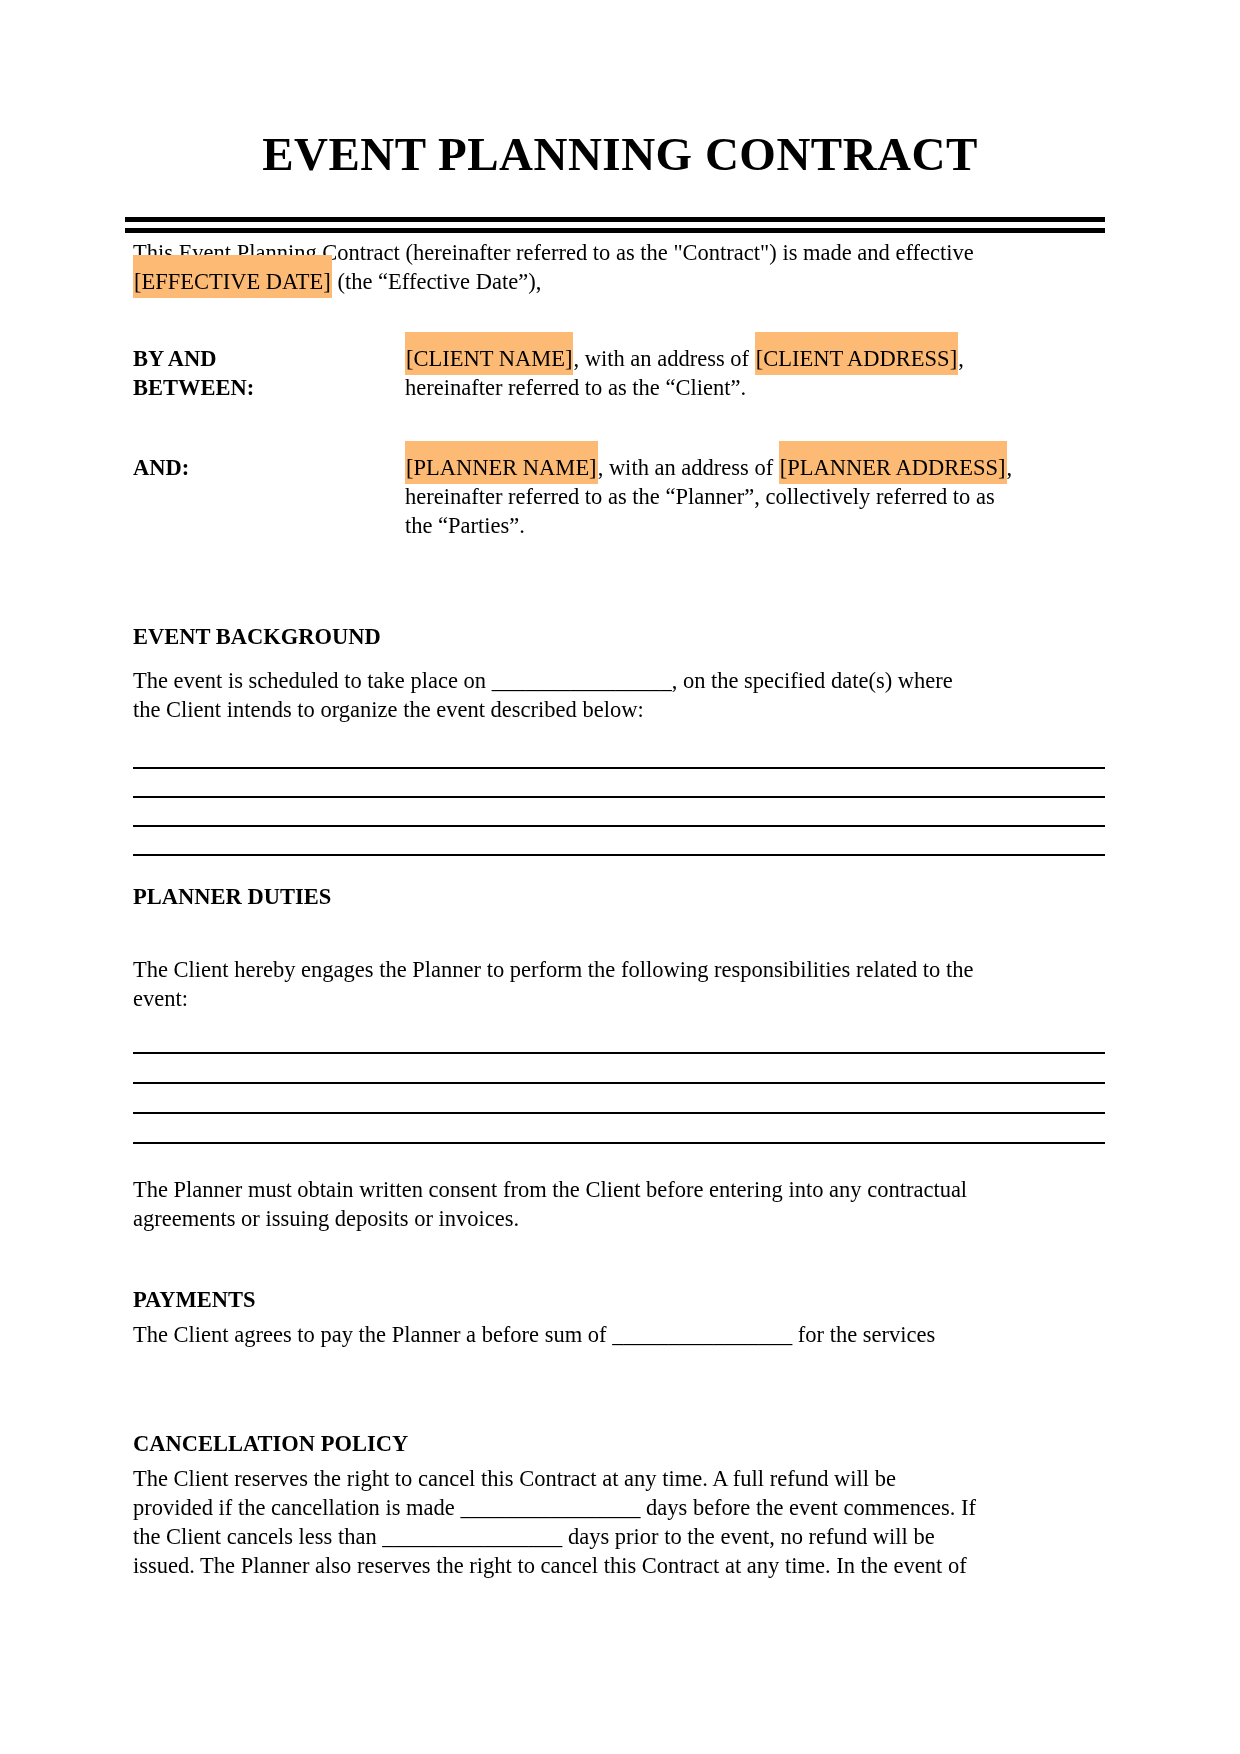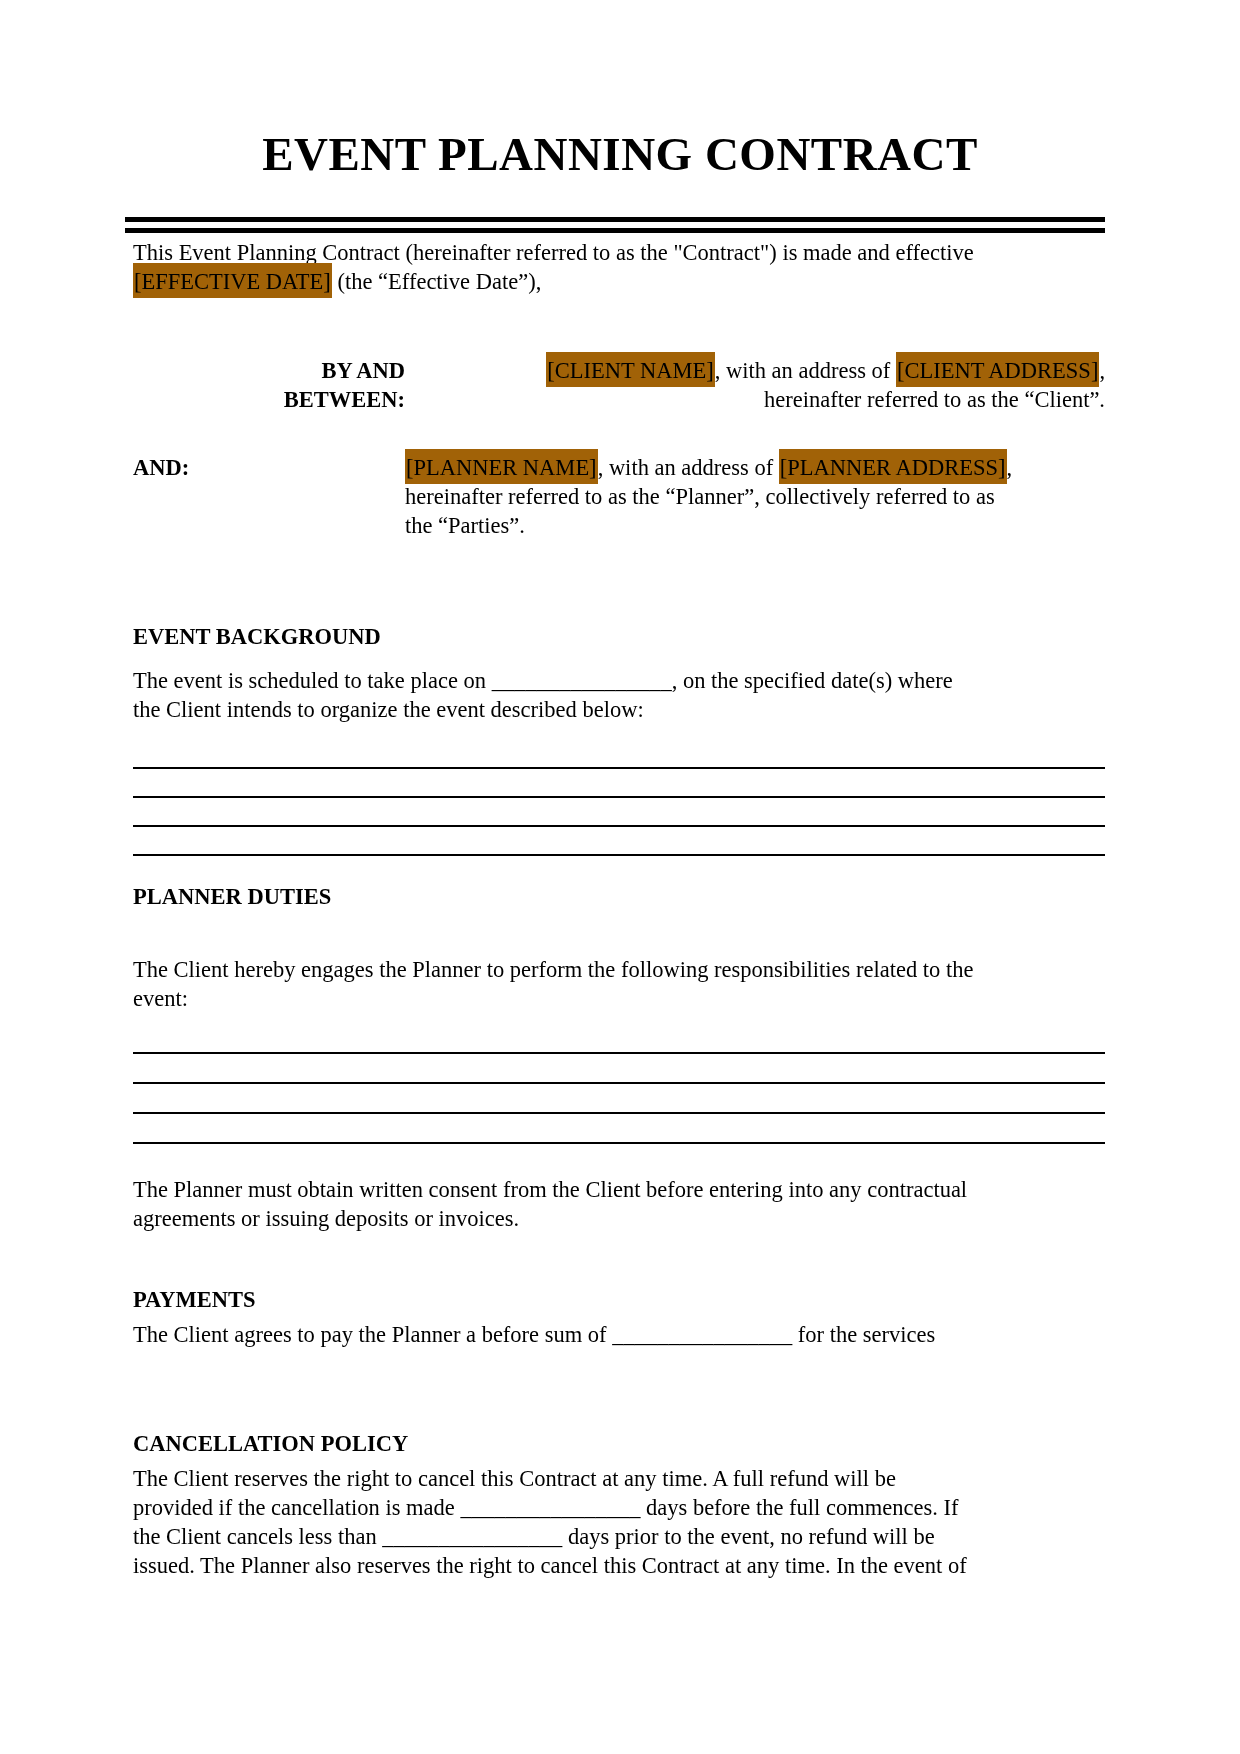--- a/index.html
+++ b/index.html
@@ -30,42 +30,42 @@
     position: absolute;
     top: 217px;
     left: 125px;
     width: 980px;
     height: 6px;
     border-top: 5px solid #000;
     border-bottom: 5px solid #000;
   }
   .col { left: 133px; width: 972px; }
   .heading { font-weight: bold; margin-top: 22px; }
-  .hl { background: #a16207; padding: 6px 1px 4px 1px; }
+  .hl { background: #fdba74; padding: 14px 1px 4px 1px; }
   .hl-bold { font-weight: normal; }
   .party { display: flex; }
   .party-label { width: 272px; flex-shrink: 0; font-weight: bold; }
   .party-content { width: 700px; }
   .fill-line  { height: 27px; border-bottom: 2px solid #000; }
   .fill-line-b{ height: 28px; border-bottom: 2px solid #000; }
 </style>
 </head>
 <body>
 
 <div class="page">
 
   <div class="doc-title">EVENT PLANNING CONTRACT</div>
   <div class="double-rule"></div>
 
   <div class="abs col" style="top:238px;">
     <div>This Event Planning Contract (hereinafter referred to as the "Contract") is made and effective</div>
     <div><span class="hl">[EFFECTIVE DATE]</span><span> (the “Effective Date”),</span></div>
   </div>
 
-  <div class="abs col party" style="top:356px;text-align:right;">
+  <div class="abs col party" style="top:344px;">
     <div class="party-label">
       <div>BY AND</div>
       <div>BETWEEN:</div>
     </div>
     <div class="party-content">
       <div><span class="hl hl-bold">[CLIENT NAME]</span><span>, with an address of </span><span class="hl">[CLIENT ADDRESS]</span><span>,</span></div>
       <div>hereinafter referred to as the “Client”.</div>
     </div>
   </div>
 
@@ -112,18 +112,18 @@
   </div>
 
   <div class="abs col heading" style="top:1263px;">PAYMENTS</div>
   <div class="abs col" style="top:1320px;">
     <div><span>The Client agrees to pay the Planner a before sum of </span><span>________________</span><span> for the services</span></div>
   </div>
 
   <div class="abs col heading" style="top:1407px;">CANCELLATION POLICY</div>
   <div class="abs col" style="top:1464px;">
     <div>The Client reserves the right to cancel this Contract at any time. A full refund will be</div>
-    <div><span>provided if the cancellation is made </span><span>________________</span><span> days before the full commences. If</span></div>
+    <div><span>provided if the cancellation is made </span><span>________________</span><span> days before the event commences. If</span></div>
     <div><span>the Client cancels less than </span><span>________________</span><span> days prior to the event, no refund will be</span></div>
     <div>issued. The Planner also reserves the right to cancel this Contract at any time. In the event of</div>
   </div>
 
 </div>
 
 </body></html>

